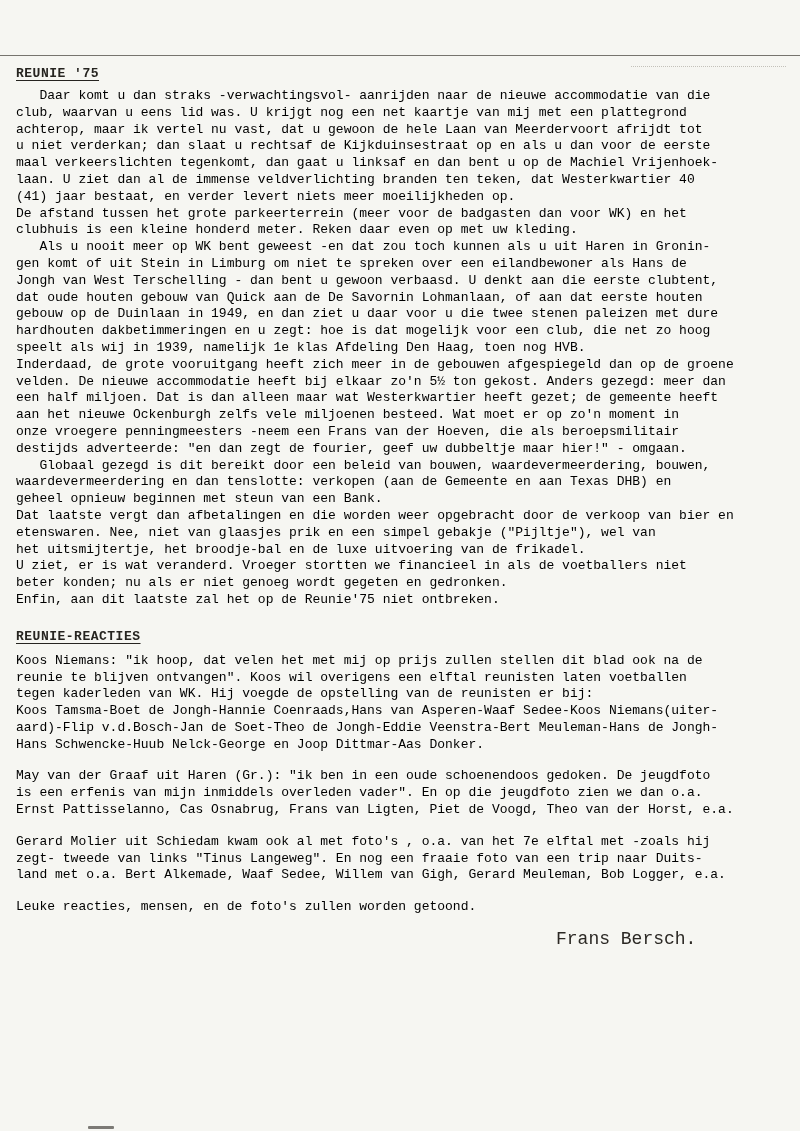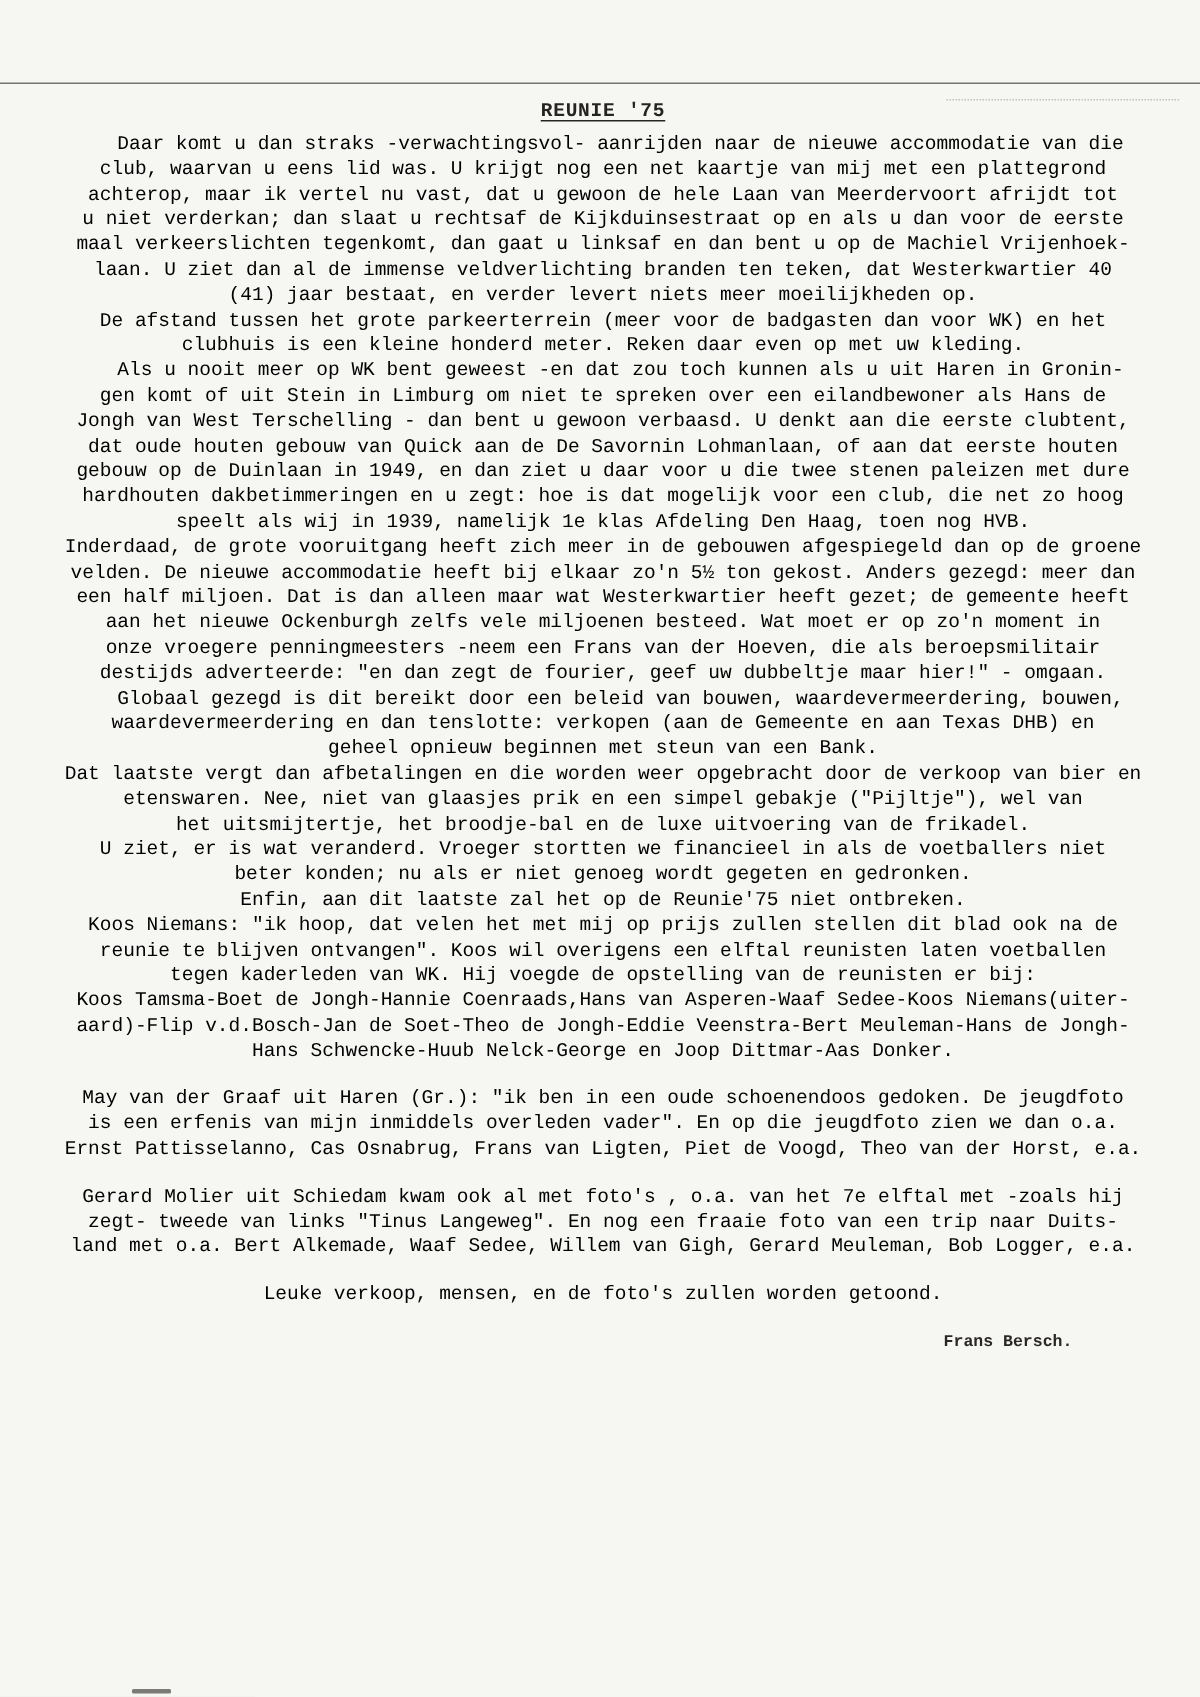--- a/index.html
+++ b/index.html
@@ -8,21 +8,20 @@
     font-family: "Liberation Mono", "DejaVu Sans Mono", monospace;
     background:#e9e9e5;
   }
   .page {
     position:relative;
     width:800px; height:1131px;
     background:#f6f6f2;
     background-image: radial-gradient(ellipse at 50% 40%, #f8f8f5 0%, #f3f3ee 70%, #ededе8 100%);
     color:#2a2723;
     overflow:hidden;
-    text-align:center;
   }
   .toprule {
     position:absolute; top:55px; left:0;
     width:800px; height:1px;
     background:#5f5d57; opacity:.85;
   }
   .artifact-tr {
     position:absolute; top:58px; right:14px;
     width:155px; height:9px;
     border-bottom:1px dotted #a29f96;
@@ -49,24 +48,23 @@
   .block {
     font-size:13px;
     line-height:16.8px;
     white-space:pre-wrap;
     color:#000000;
   }
   .sec2 .block { margin-bottom:15px; }
   .signature {
     margin-top:12px;
     padding-left:540px;
-    font-size:11px;
+    font-size:18px;
     line-height:16.8px;
     color:#2b2824;
-    font-weight:bold;
   }
 </style>
 </head>
 <body>
 
 <div class="page">
 
   <div class="toprule"></div>
   <div class="artifact-tr"></div>
 
@@ -101,35 +99,36 @@
 waardevermeerdering en dan tenslotte: verkopen (aan de Gemeente en aan Texas DHB) en
 geheel opnieuw beginnen met steun van een Bank.
 Dat laatste vergt dan afbetalingen en die worden weer opgebracht door de verkoop van bier en
 etenswaren. Nee, niet van glaasjes prik en een simpel gebakje ("Pijltje"), wel van
 het uitsmijtertje, het broodje-bal en de luxe uitvoering van de frikadel.
 U ziet, er is wat veranderd. Vroeger stortten we financieel in als de voetballers niet
 beter konden; nu als er niet genoeg wordt gegeten en gedronken.
 Enfin, aan dit laatste zal het op de Reunie'75 niet ontbreken.</div>
     </div>
 
+    <div class="h1 h2">REUNIE-REACTIES</div>
 
     <div class="sec2">
       <div class="block">Koos Niemans: "ik hoop, dat velen het met mij op prijs zullen stellen dit blad ook na de
 reunie te blijven ontvangen". Koos wil overigens een elftal reunisten laten voetballen
 tegen kaderleden van WK. Hij voegde de opstelling van de reunisten er bij:
 Koos Tamsma-Boet de Jongh-Hannie Coenraads,Hans van Asperen-Waaf Sedee-Koos Niemans(uiter-
 aard)-Flip v.d.Bosch-Jan de Soet-Theo de Jongh-Eddie Veenstra-Bert Meuleman-Hans de Jongh-
 Hans Schwencke-Huub Nelck-George en Joop Dittmar-Aas Donker.</div>
       <div class="block">May van der Graaf uit Haren (Gr.): "ik ben in een oude schoenendoos gedoken. De jeugdfoto
 is een erfenis van mijn inmiddels overleden vader". En op die jeugdfoto zien we dan o.a.
 Ernst Pattisselanno, Cas Osnabrug, Frans van Ligten, Piet de Voogd, Theo van der Horst, e.a.</div>
       <div class="block">Gerard Molier uit Schiedam kwam ook al met foto's , o.a. van het 7e elftal met -zoals hij
 zegt- tweede van links "Tinus Langeweg". En nog een fraaie foto van een trip naar Duits-
 land met o.a. Bert Alkemade, Waaf Sedee, Willem van Gigh, Gerard Meuleman, Bob Logger, e.a.</div>
-      <div class="block">Leuke verkoop, mensen, en de foto's zullen worden getoond.</div>
+      <div class="block">Leuke reacties, mensen, en de foto's zullen worden getoond.</div>
     </div>
 
     <div class="signature">Frans Bersch.</div>
 
   </div>
 
   <div class="artifact-bl"></div>
 
 </div>
 

